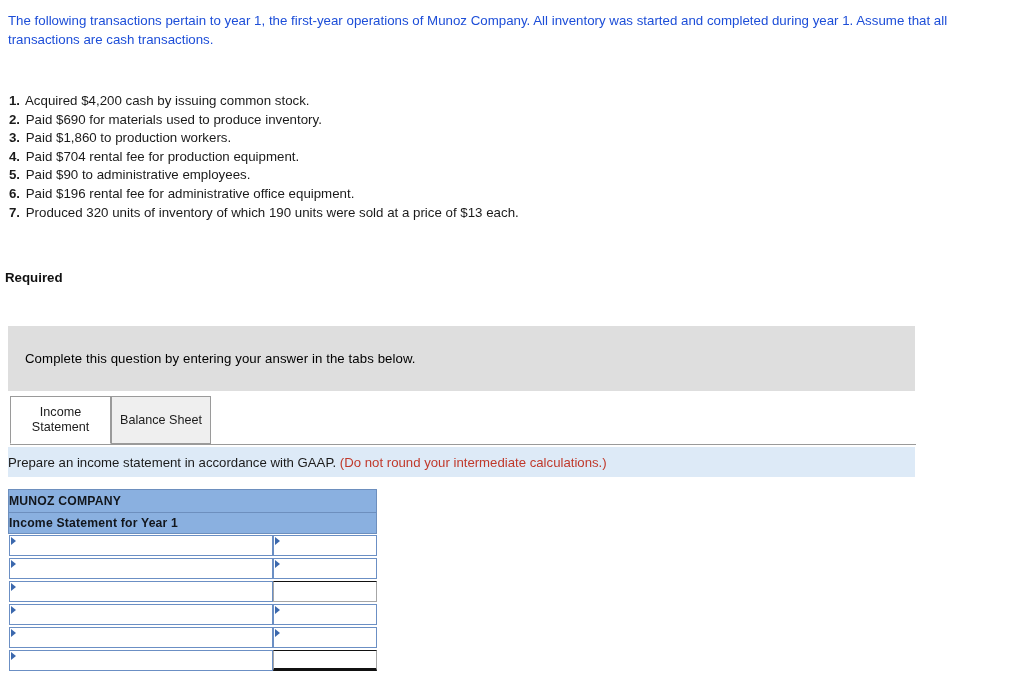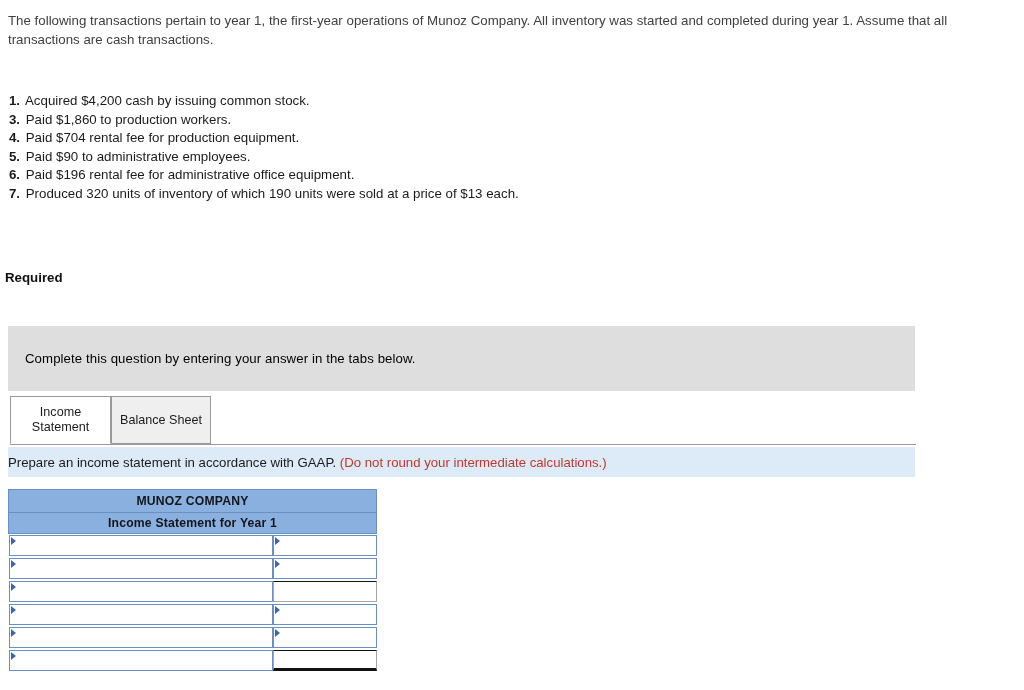--- a/index.html
+++ b/index.html
@@ -19,21 +19,21 @@
   }
 
   
   .intro {
     position: absolute;
     left: 8px;
     top: 11px;
     width: 972px;
     font-size: 13.3px;
     line-height: 19px;
-    color: #404040;
+    color: #1d4ed8;
   }
 
   
   .txn-list {
     position: absolute;
     left: 5px;
     top: 92px;
     width: 820px;
     font-size: 13.3px;
     line-height: 18.6px;
@@ -166,21 +166,20 @@
   .stmt td {
     padding: 0;
     margin: 0;
   }
   .col-label { width: 264px; }
   .col-amount { width: 104px; }
 
   .hdr {
     background: #8ab0e0;
     border: 1px solid #6d8fbe;
-    text-align: center;
     font-size: 12.2px;
     font-weight: bold;
     color: #12161c;
     height: 22px;
     letter-spacing: 0.2px;
   }
   .hdr-sub {
     height: 20px;
     border-top: none;
   }
@@ -233,20 +232,21 @@
     padding-right: 5px;
   }
 </style>
 </head>
 <body>
 
 <div class="intro">The following transactions pertain to year 1, the first-year operations of Munoz Company. All inventory was started and completed during year 1. Assume that all transactions are cash transactions.</div>
 
 <div class="txn-list" id="txn-list">
     <div class="txn-row"><span class="txn-num">1.</span> <span>Acquired $4,200 cash by issuing common stock.</span></div>
+    <div class="txn-row"><span class="txn-num">2.</span> <span>Paid $690 for materials used to produce inventory.</span></div>
     <div class="txn-row"><span class="txn-num">3.</span> <span>Paid $1,860 to production workers.</span></div>
     <div class="txn-row"><span class="txn-num">4.</span> <span>Paid $704 rental fee for production equipment.</span></div>
     <div class="txn-row"><span class="txn-num">5.</span> <span>Paid $90 to administrative employees.</span></div>
     <div class="txn-row"><span class="txn-num">6.</span> <span>Paid $196 rental fee for administrative office equipment.</span></div>
     <div class="txn-row"><span class="txn-num">7.</span> <span>Produced 320 units of inventory of which 190 units were sold at a price of $13 each.</span></div>
   </div>
 
 <div class="required-wrap">
   <div class="required-head">Required</div>
 </div>

